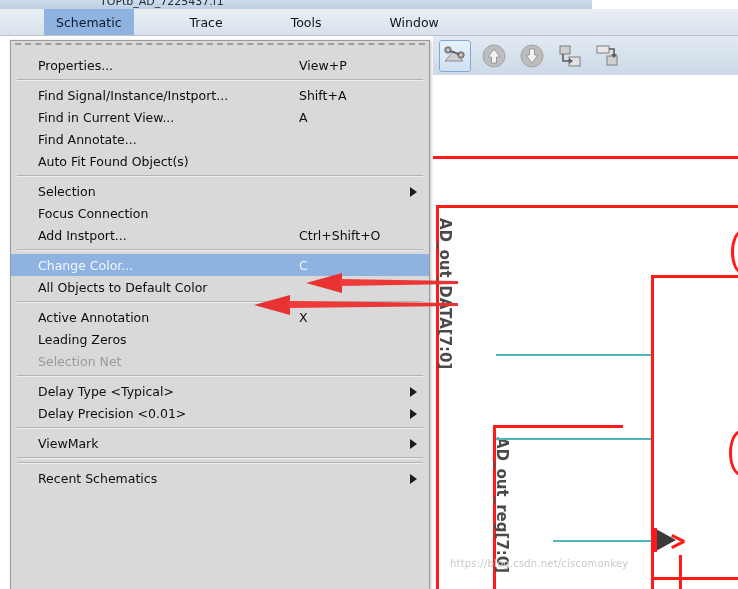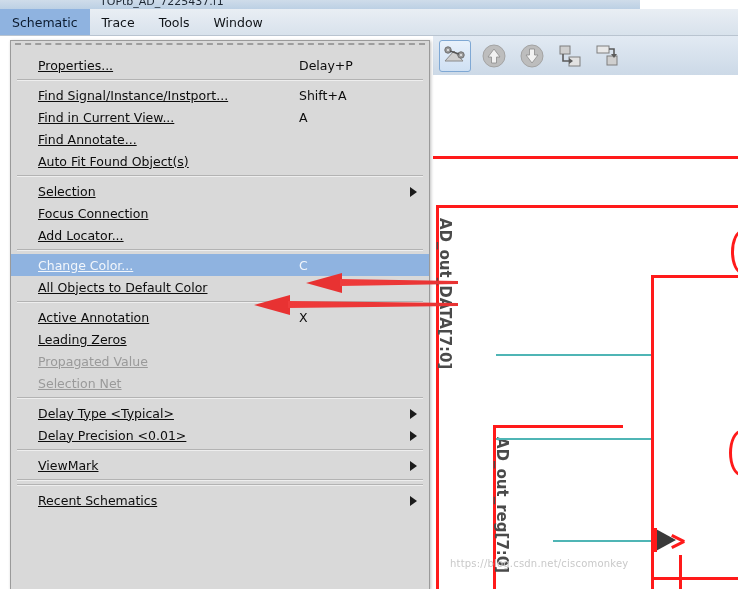--- a/index.html
+++ b/index.html
@@ -3,39 +3,39 @@
 <meta charset="utf-8">
 <style>
   html,body{margin:0;padding:0;}
   body{
     width:738px;height:589px;overflow:hidden;position:relative;
     font-family:"DejaVu Sans","Liberation Sans",sans-serif;
     background:#ffffff;
   }
   
   #titlebar{
-    position:absolute;left:0;top:0;width:640px;height:9px;
+    position:absolute;left:0;top:0;width:592px;height:9px;
     background:linear-gradient(to bottom,#cfdcea,#bcd0e4);
     overflow:hidden;
   }
   #titlebar .t-text{
     position:absolute;left:100px;top:-5px;
     font-size:11px;color:#1d2733;white-space:nowrap;
     font-family:"DejaVu Sans","Liberation Sans",sans-serif;
   }
   
   #menubar{
     position:absolute;left:0;top:9px;width:738px;height:26px;
     background:linear-gradient(to bottom,#e9eef4,#d8e2ec);
     border-bottom:1px solid #b9c4d0;
     display:flex;align-items:stretch;
   }
   .mb-item{
     display:flex;align-items:center;padding:0 12px;
-    font-size:12.5px;color:#101418;cursor:default;white-space:nowrap;
+    font-size:12.5px;color:#101418;cursor:default;white-space:nowrap;margin-left:44px;
   }
   .mb-item.active{background:#8fb3e0;color:#0b1a2e;}
   
   #toolbar{
     position:absolute;left:433px;top:36px;width:305px;height:39px;
     background:linear-gradient(to bottom,#e2eaf3,#ccd9e7);
     border-bottom:1px solid #b6c2cf;
     display:flex;align-items:center;padding-left:6px;gap:8px;
   }
   .tb-btn{
@@ -81,21 +81,21 @@
   }
   .tearoff{
     height:9px;margin:2px 4px 0 4px;
     border-top:2px dashed #9d9d9d;
   }
   .mi{
     position:relative;height:22px;display:flex;align-items:center;
     font-size:12.5px;color:#0d0d0d;padding-left:27px;
     cursor:default;box-sizing:border-box;
   }
-  .mi .lbl{white-space:nowrap;text-decoration:underline;}
+  .mi .lbl{white-space:nowrap;}
   .mi .acc{
     position:absolute;right:0;width:130px;
     font-size:12.5px;color:#0d0d0d;white-space:nowrap;
   }
   .mi.hl{background:#8fb3e0;color:#f2f6fb;}
   .mi.hl .acc{color:#f2f6fb;}
   .mi.dis{color:#9a9a9a;}
   .mi .arw{
     position:absolute;right:12px;top:7px;width:0;height:0;
     border-top:5px solid transparent;border-bottom:5px solid transparent;
@@ -214,21 +214,21 @@
   <div class="wire-red" style="left:246px;top:480px;width:3px;height:34px;"></div>
 </div>
 
 <div id="watermark">https://blog.csdn.net/ciscomonkey</div>
 
 <div id="menu">
   <div class="tearoff"></div>
 
   <div class="mi">
     <span class="lbl">Properties...</span>
-    <span class="acc">Delay+P</span>
+    <span class="acc">View+P</span>
   </div>
   <div class="sep"></div>
 
   <div class="mi">
     <span class="lbl">Find Signal/Instance/Instport...</span>
     <span class="acc">Shift+A</span>
   </div>
   <div class="mi">
     <span class="lbl">Find in Current View...</span>
     <span class="acc">A</span>
@@ -246,21 +246,22 @@
   <div class="mi">
     <span class="lbl">Selection</span>
     <span class="acc"></span>
     <span class="arw"></span>
   </div>
   <div class="mi">
     <span class="lbl">Focus Connection</span>
     <span class="acc"></span>
   </div>
   <div class="mi">
-    <span class="lbl">Add Locator...</span>
+    <span class="lbl">Add Instport...</span>
+    <span class="acc">Ctrl+Shift+O</span>
   </div>
   <div class="sep"></div>
 
   <div class="mi hl">
     <span class="lbl">Change Color...</span>
     <span class="acc">C</span>
   </div>
   <div class="mi">
     <span class="lbl">All Objects to Default Color</span>
     <span class="acc"></span>
@@ -269,24 +270,20 @@
 
   <div class="mi">
     <span class="lbl">Active Annotation</span>
     <span class="acc">X</span>
   </div>
   <div class="mi">
     <span class="lbl">Leading Zeros</span>
     <span class="acc"></span>
   </div>
   <div class="mi dis">
-    <span class="lbl">Propagated Value</span>
-    <span class="acc"></span>
-  </div>
-  <div class="mi dis">
     <span class="lbl">Selection Net</span>
     <span class="acc"></span>
   </div>
   <div class="sep"></div>
 
   <div class="mi">
     <span class="lbl">Delay Type  &lt;Typical&gt;</span>
     <span class="acc"></span>
     <span class="arw"></span>
   </div>

